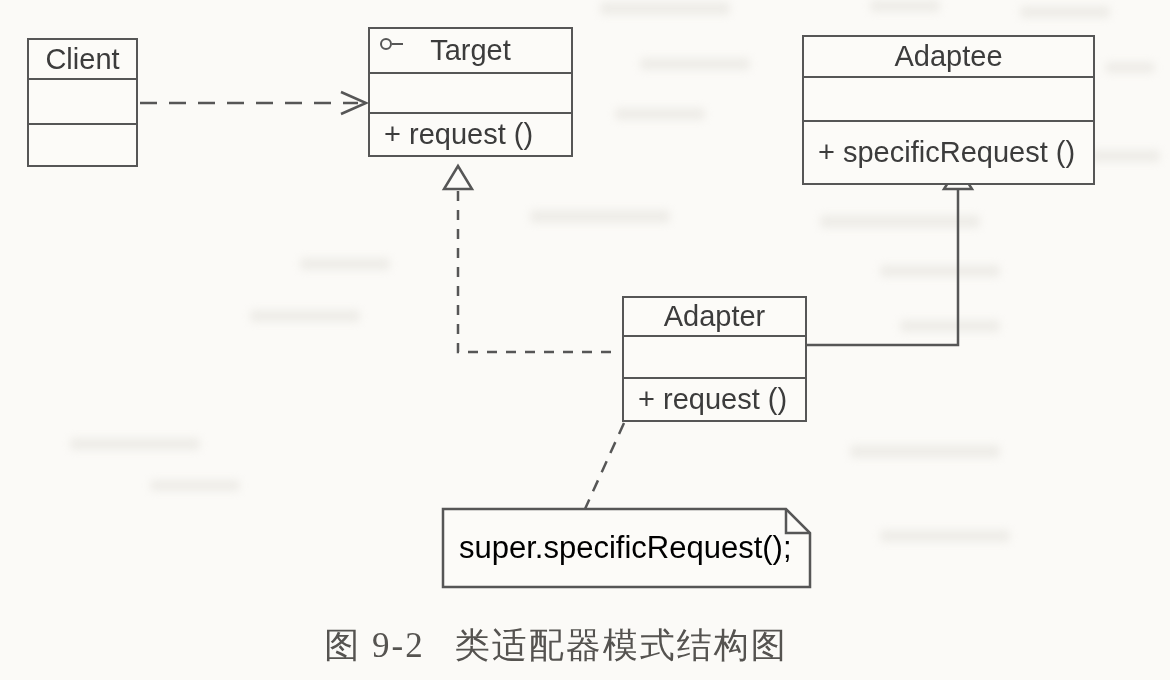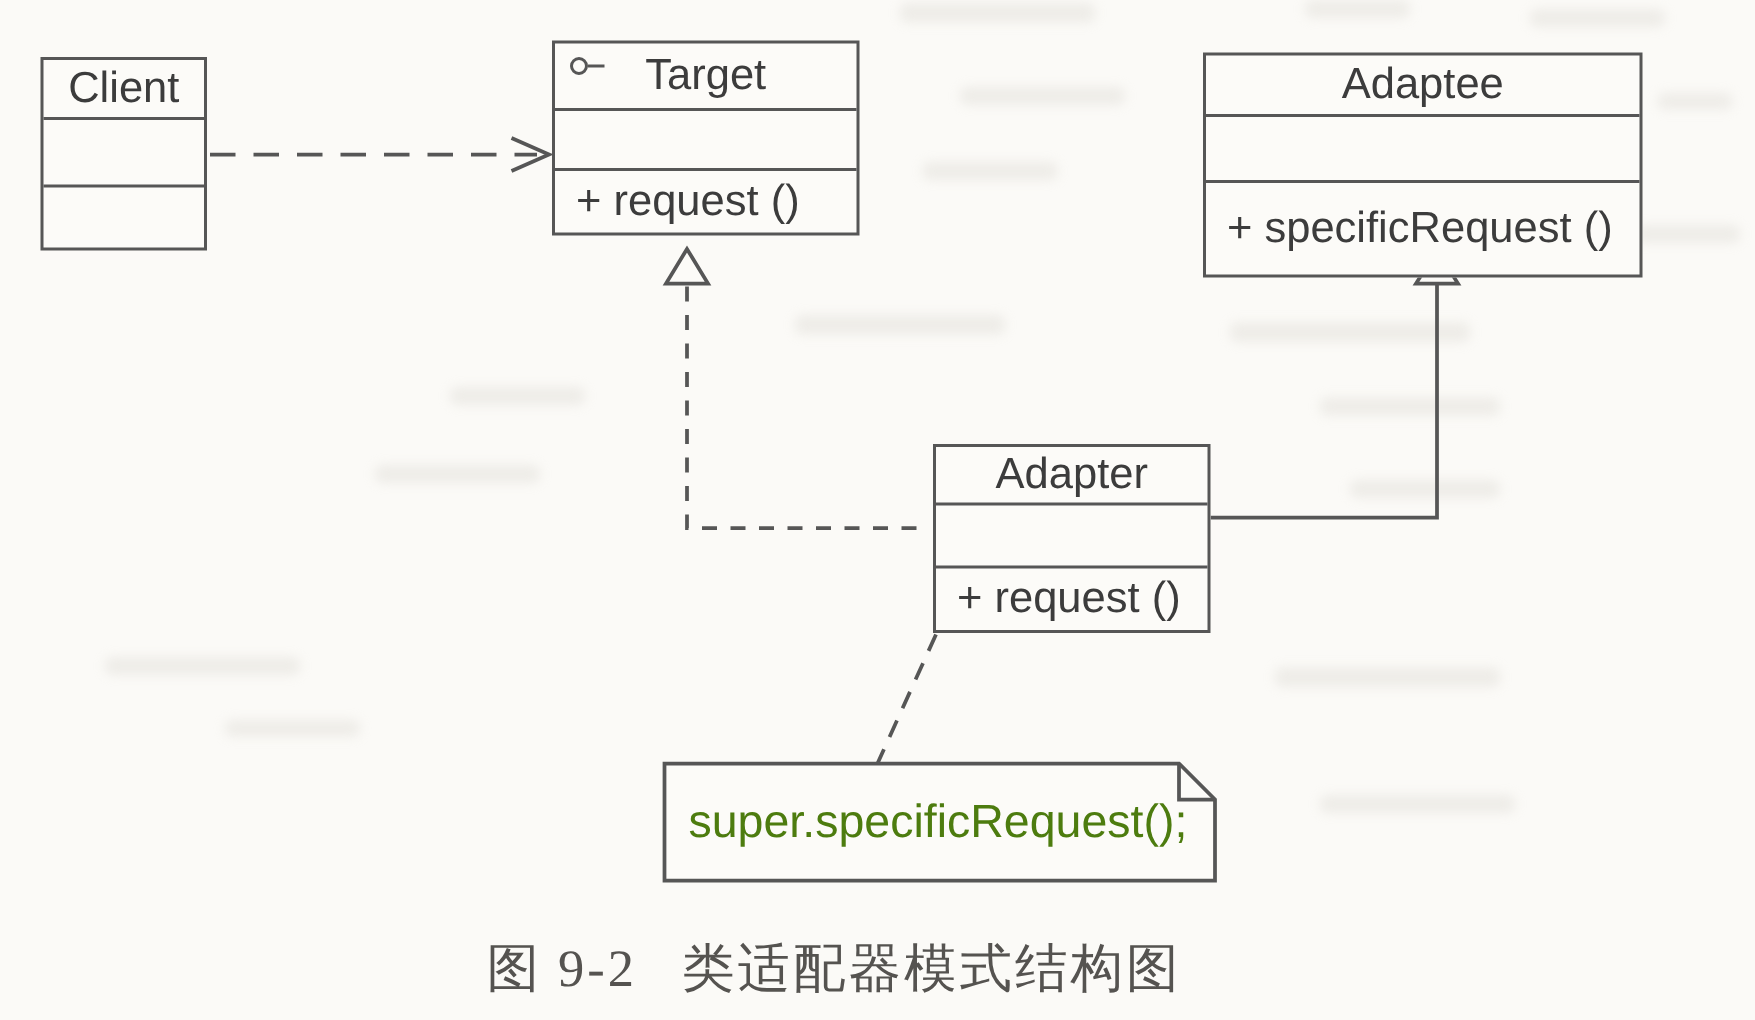--- a/index.html
+++ b/index.html
@@ -108,21 +108,21 @@
   
   .note-text {
     position: absolute;
     left: 443px; top: 509px;
     width: 367px; height: 78px;
     display: flex;
     align-items: center;
     padding-left: 16px;
     box-sizing: border-box;
     font-size: 31px;
-    color: #4d7c0f;
+    color: #000000;
   }
 
   
   .caption {
     position: absolute;
     left: 0; top: 622px;
     width: 1112px;
     display: flex;
     justify-content: center;
     align-items: baseline;

